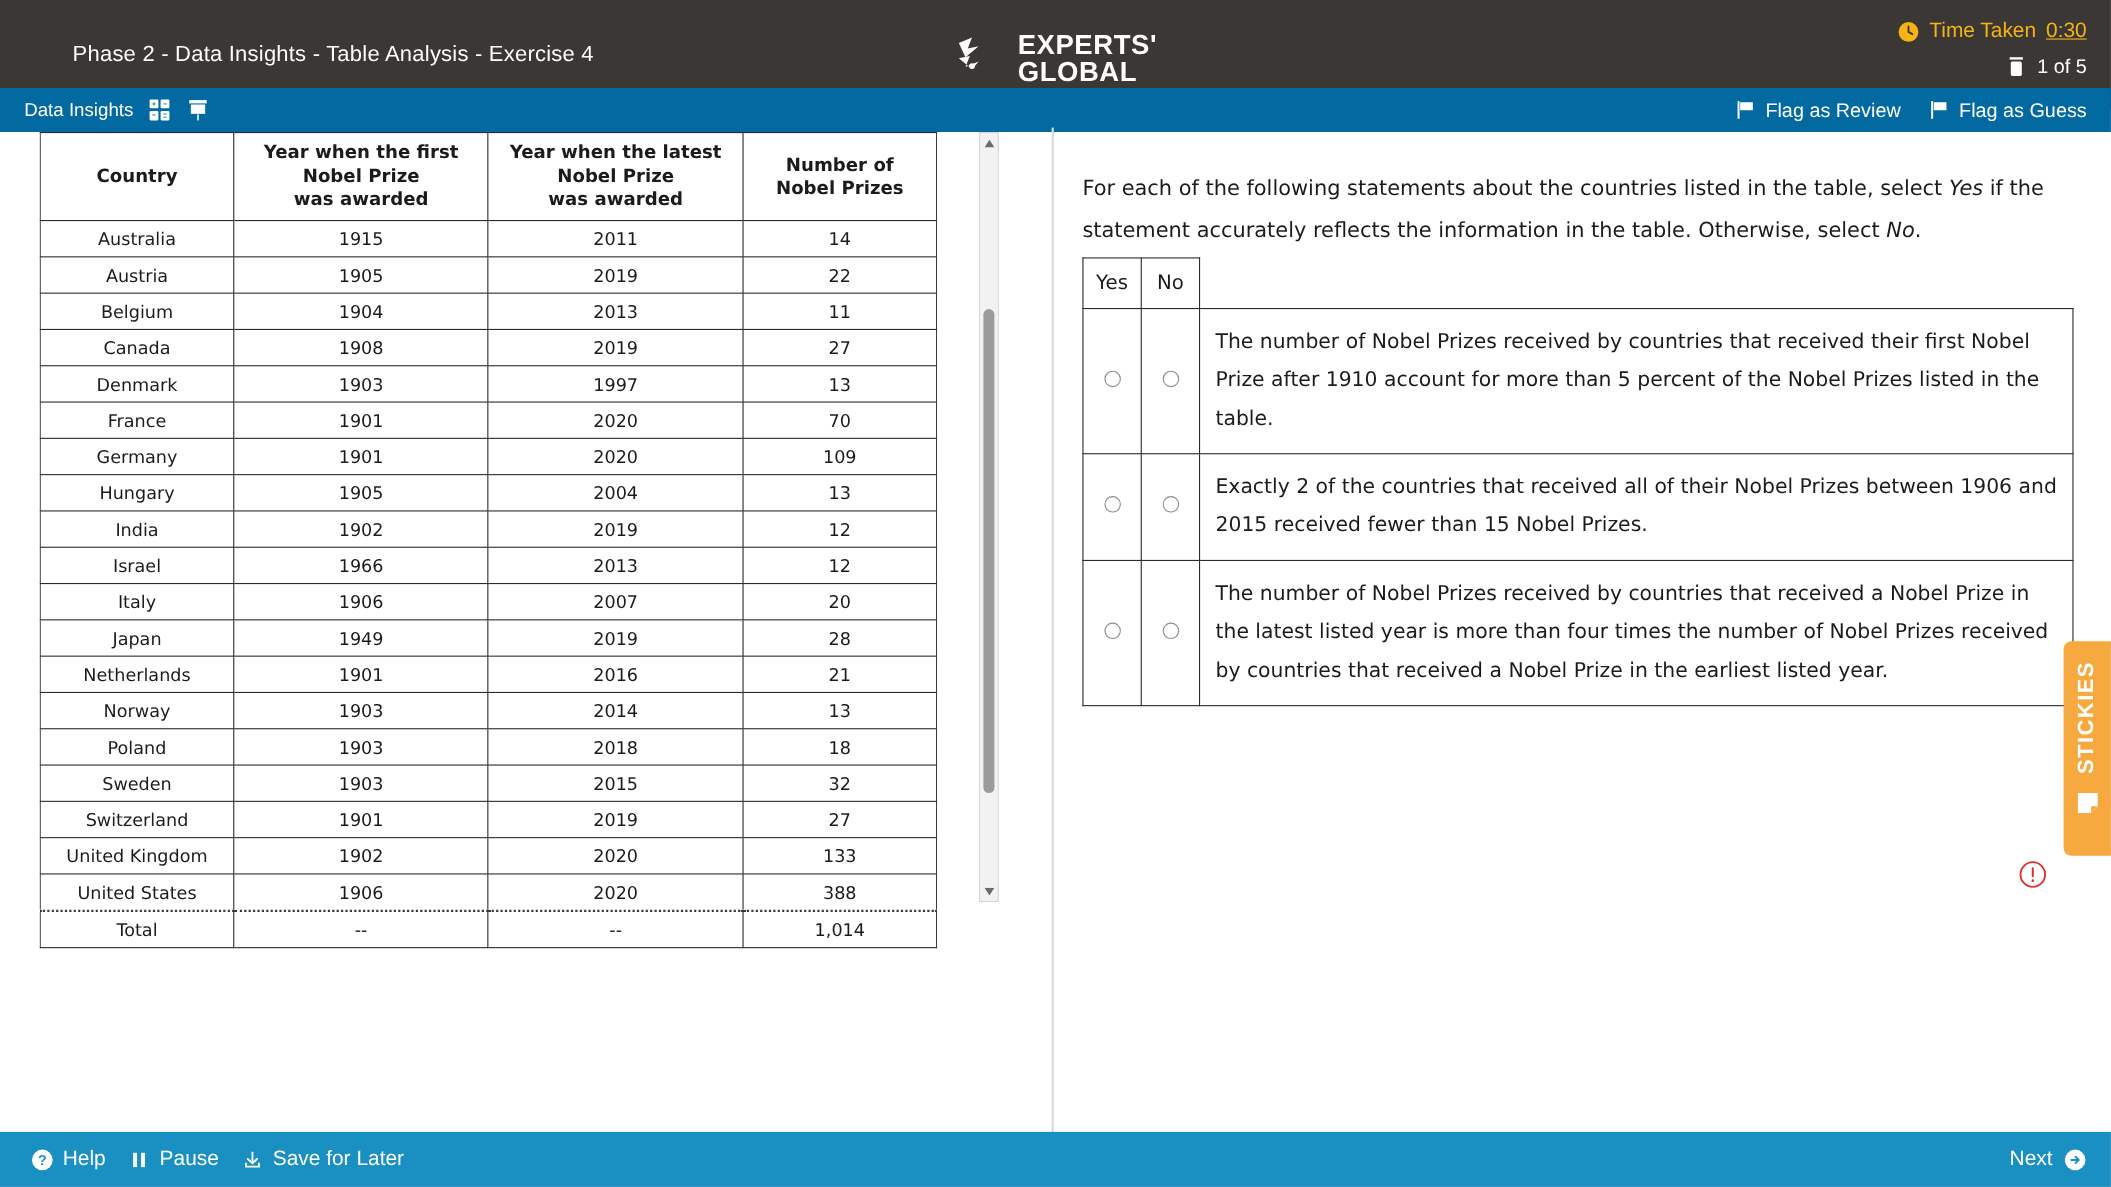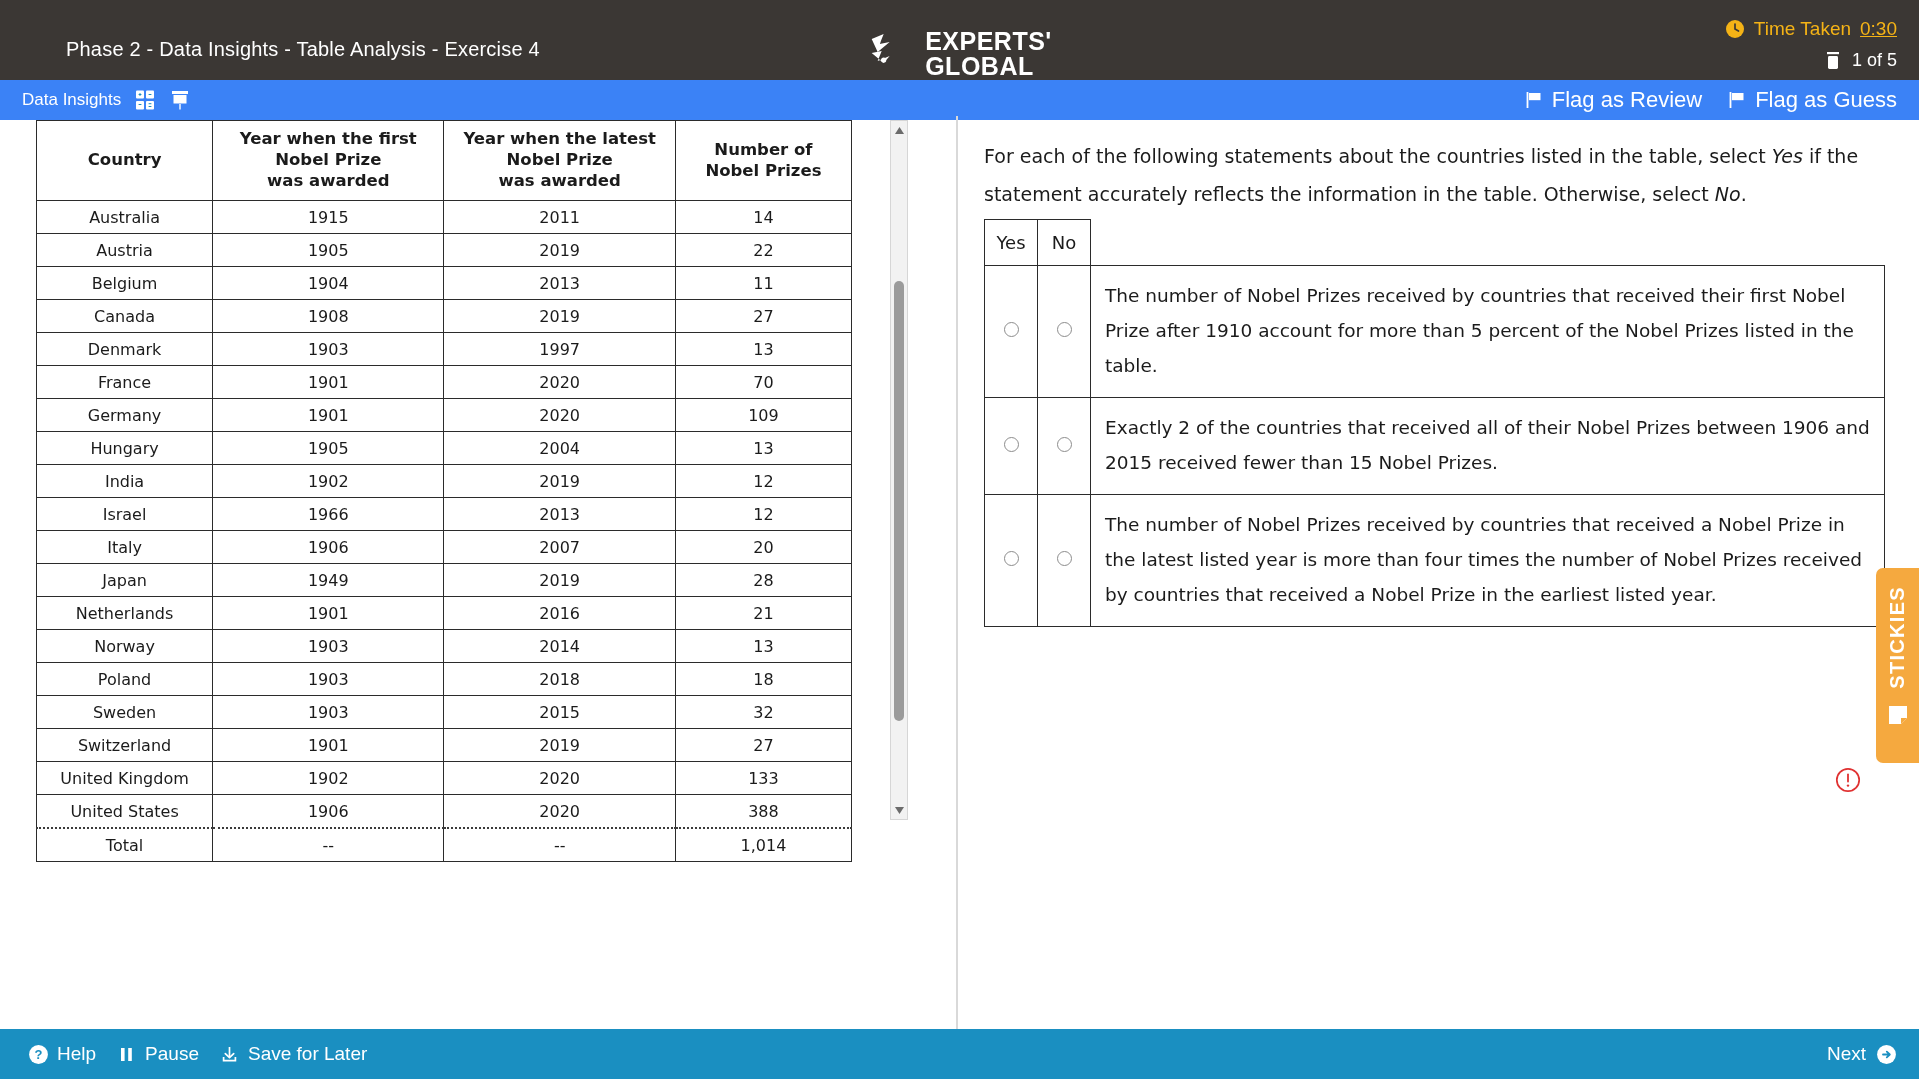--- a/index.html
+++ b/index.html
@@ -45,36 +45,36 @@
     position: absolute; right: 22px; top: 50px;
     display: flex; align-items: center; gap: 10px;
     color: #ffffff; font-size: 18px;
   }
   .qbox-icon { width: 18px; height: 20px; display:block; }
 
   
   .navbar {
     position: absolute; top: 80px; left: 0;
     width: 1919px; height: 40px;
-    background: #3b82f6;
+    background: #0369a1;
     color: #ffffff;
   }
   .nav-left {
     position: absolute; left: 22px; top: 0; height: 40px;
     display: flex; align-items: center; gap: 13px;
   }
   .nav-left-label { font-size: 17px; color: #ffffff; }
   .nav-icon { width: 22px; height: 22px; display:block; }
   .nav-right {
     position: absolute; right: 22px; top: 0; height: 40px;
     display: flex; align-items: center; gap: 26px;
   }
   .flag-btn {
     display: flex; align-items: center; gap: 9px;
-    font-size: 22px; color: #ffffff; cursor: pointer;
+    font-size: 18px; color: #ffffff; cursor: pointer;
   }
   .flag-icon { width: 18px; height: 18px; display:block; }
 
   
   .content {
     position: absolute; top: 120px; left: 0;
     width: 1919px; height: 909px;
     background: #ffffff;
   }
 
@@ -142,21 +142,21 @@
 
   
   .pane-divider {
     position: absolute; left: 956px; top: -4px;
     width: 2px; height: 913px;
     background: #d9d9d9;
   }
 
   
   .right-pane {
-    position: absolute; left: 960px; top: 1px;
+    position: absolute; left: 960px; top: 16px;
     width: 959px; height: 863px;
   }
   .prompt {
     position: absolute; left: 24px; top: 16px;
     width: 900px;
     font-size: 19px; line-height: 38px;
     color: #1b1b1b;
     font-family: "DejaVu Sans", sans-serif;
   }
   .prompt em { font-style: italic; }

